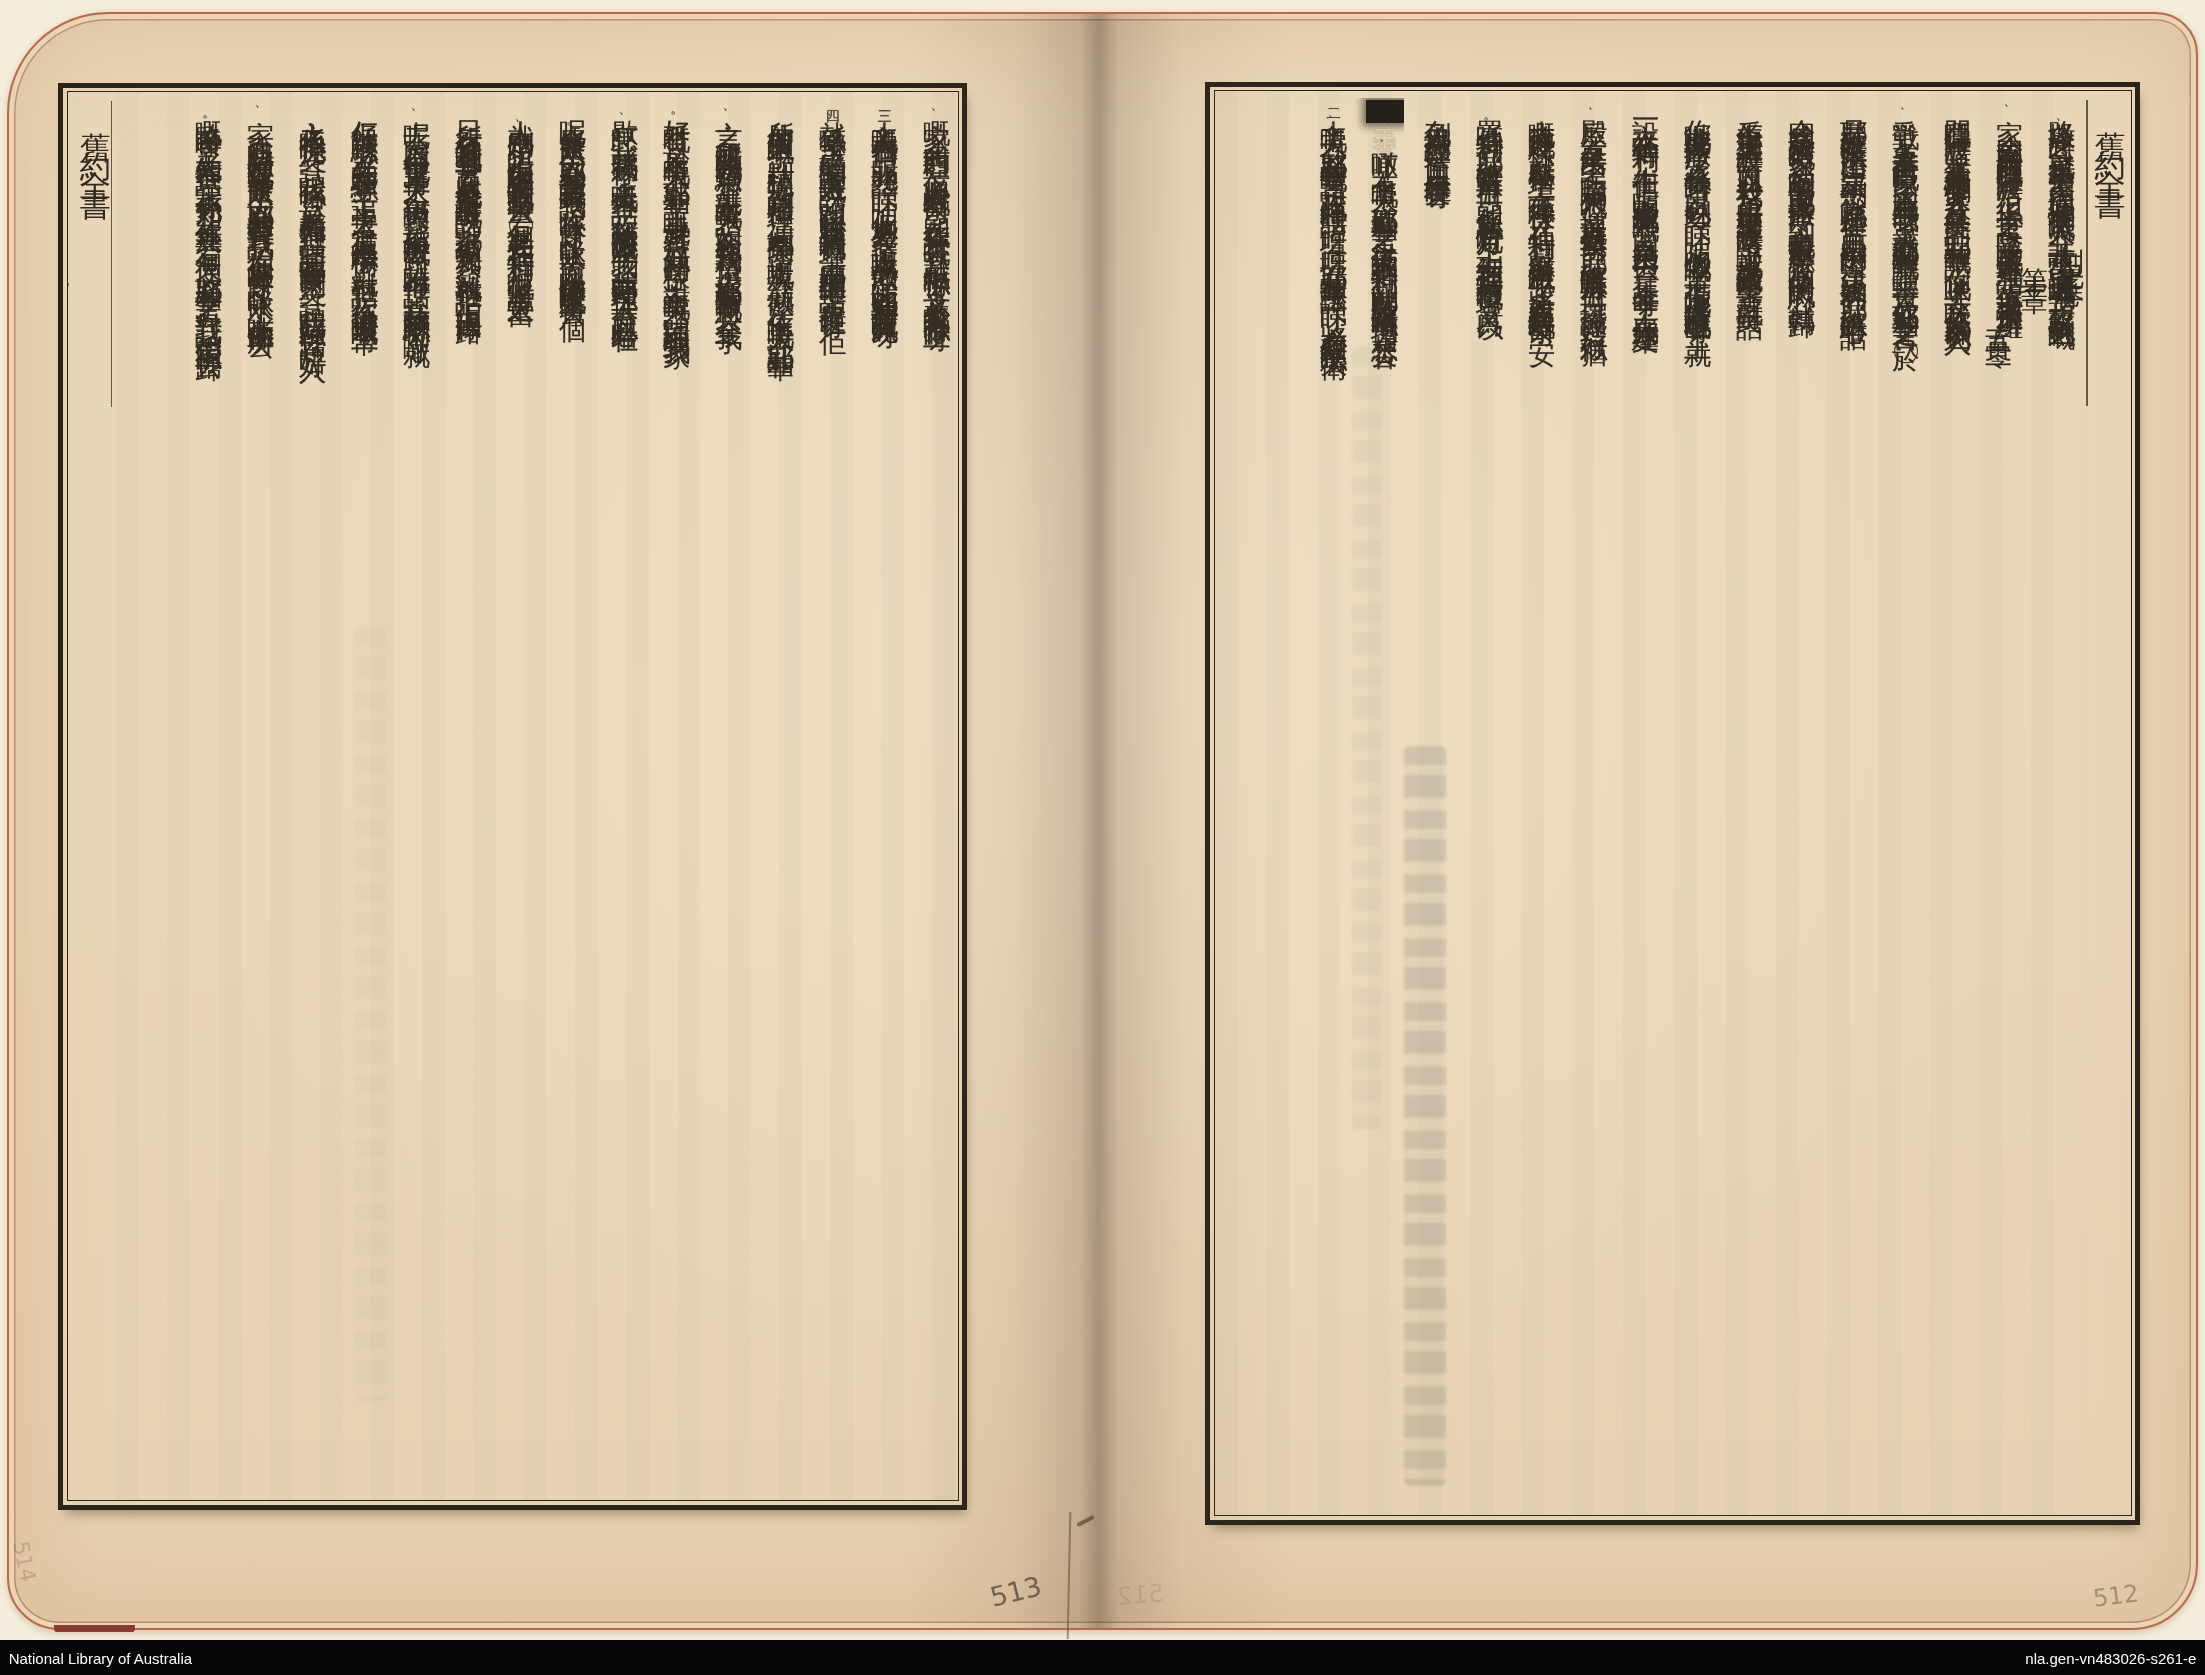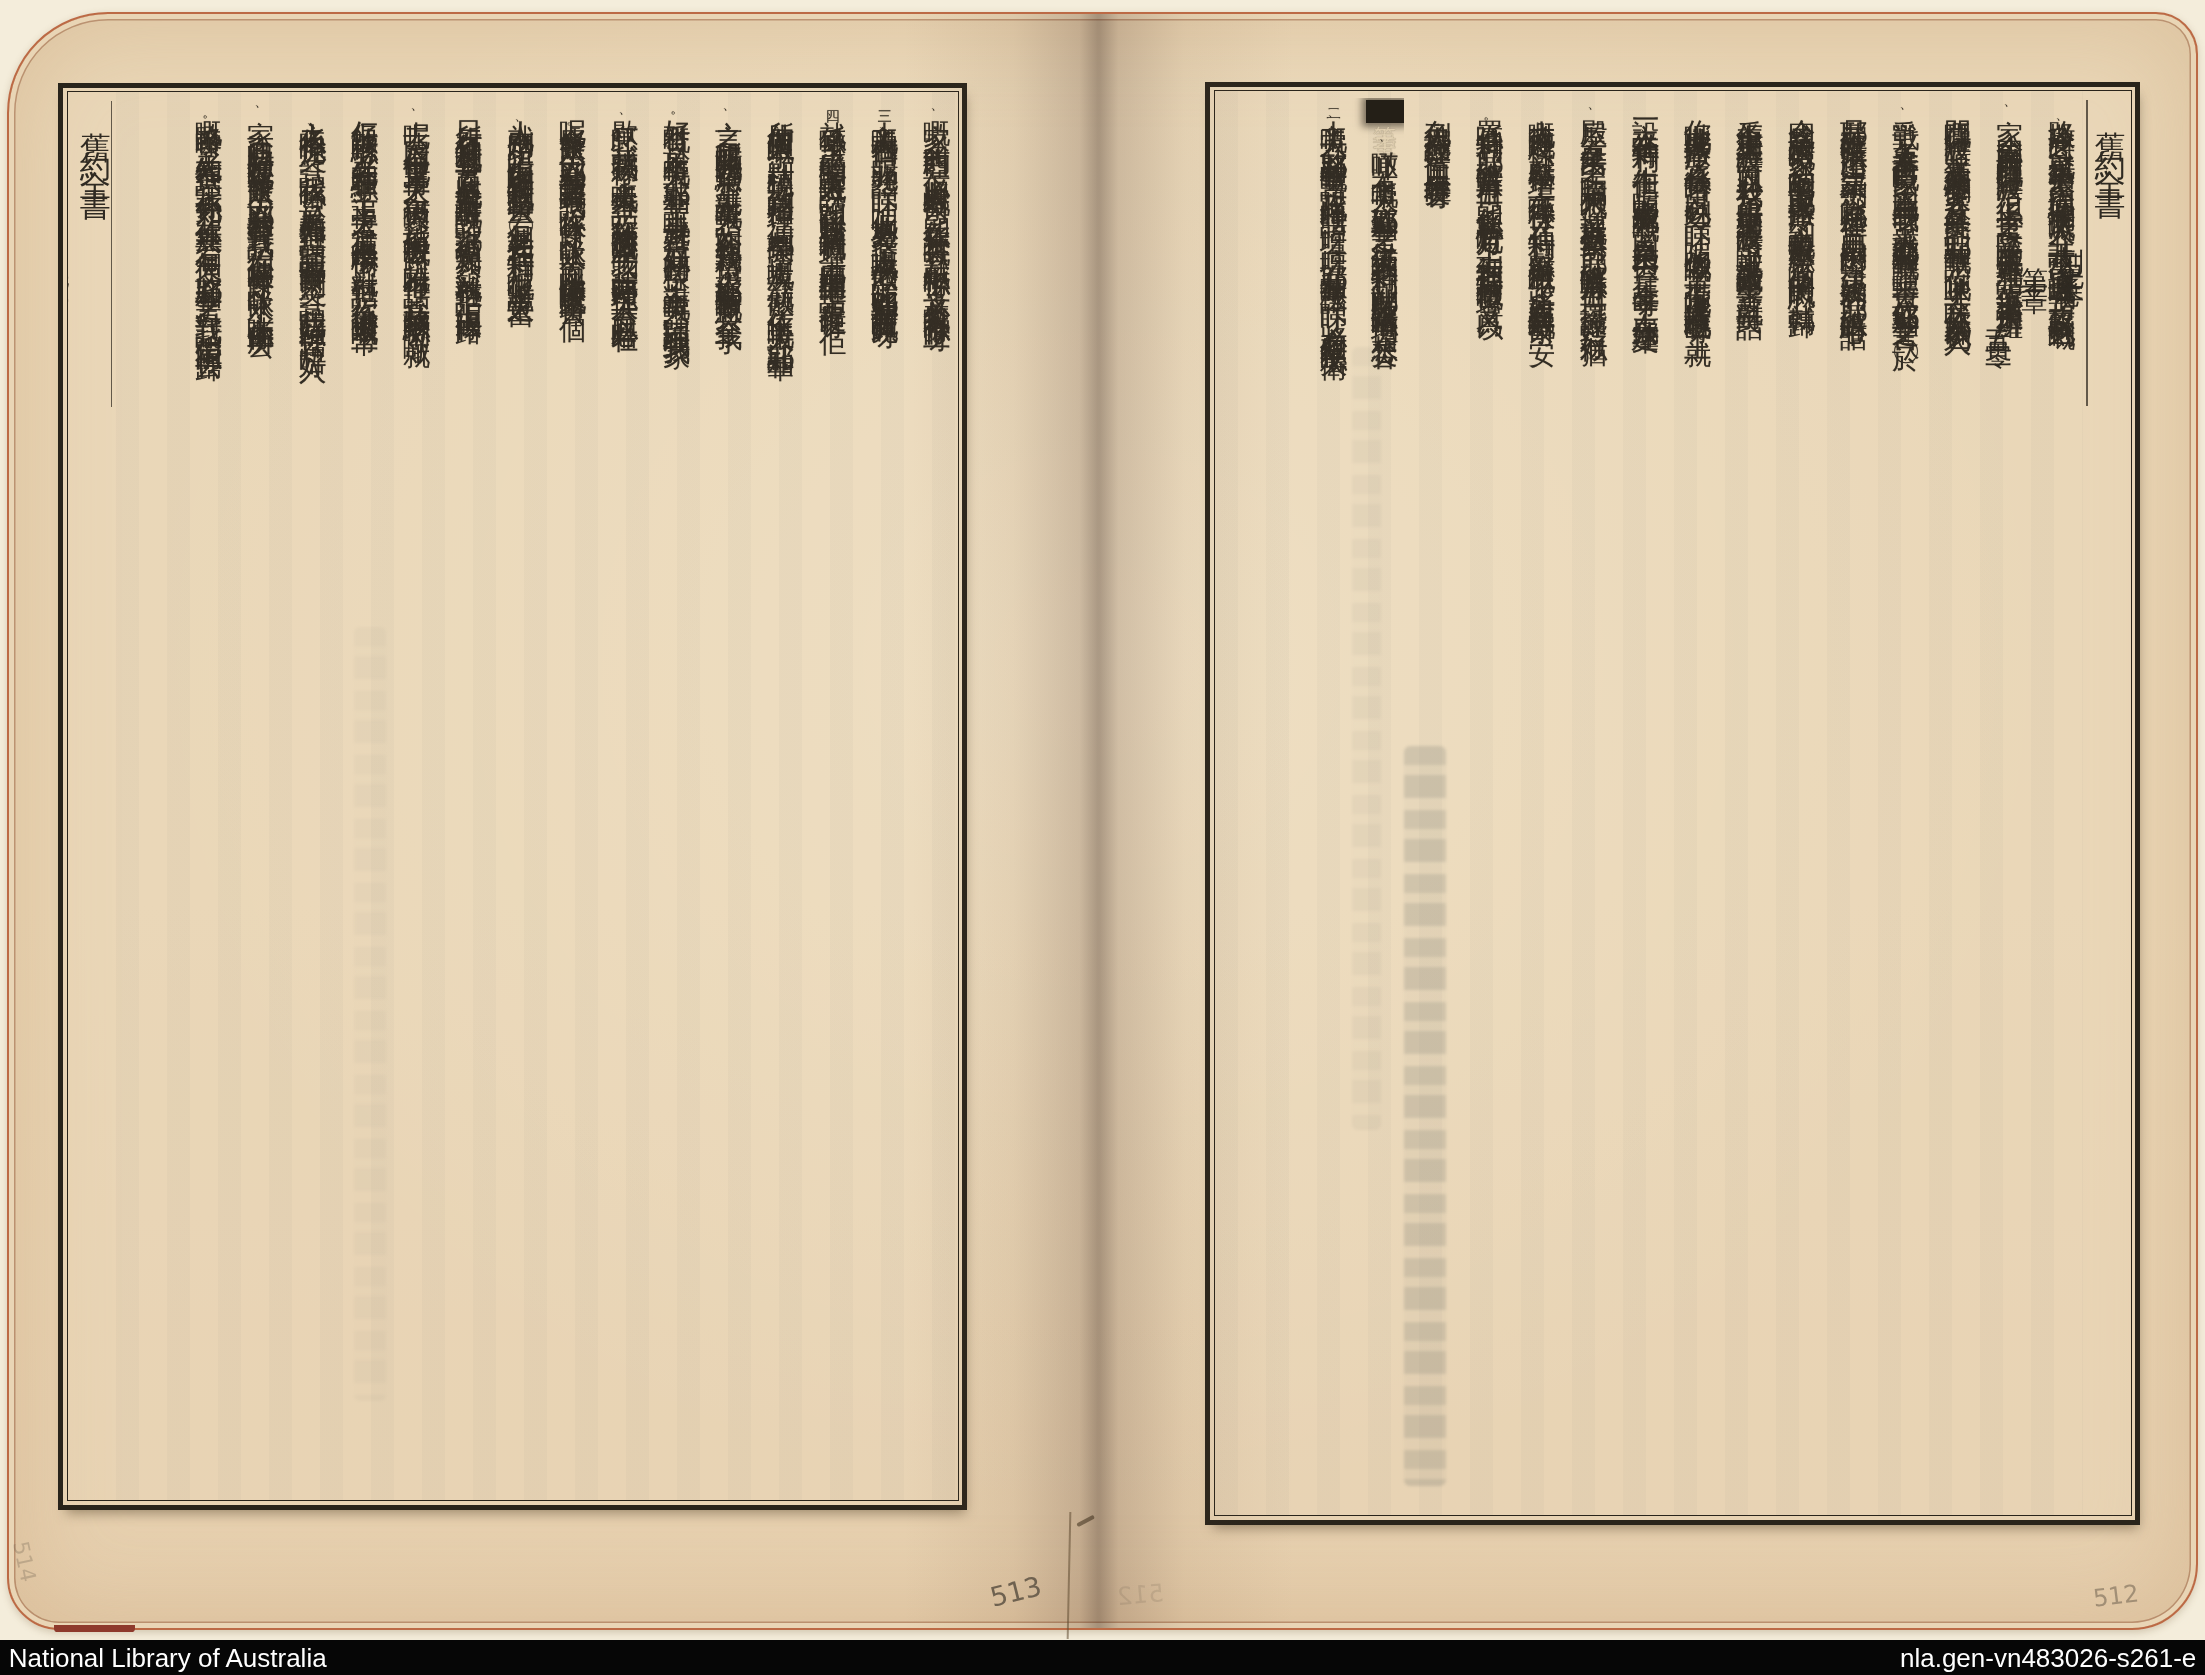--- a/index.html
+++ b/index.html
@@ -76,21 +76,21 @@
   .pencil { position:absolute; font-family:"DejaVu Sans",sans-serif; color:#6f6250; }
   .pencil-513 { left:990px; top:1576px; font-size:27px; transform:rotate(-14deg); }
   .pencil-512 { left:2093px; top:1582px; font-size:24px; transform:rotate(-7deg); opacity:.55; }
   .pencil-bleed { left:1117px; top:1580px; font-size:24.5px; opacity:.18; transform:scaleX(-1) rotate(5deg); }
   .pencil-514 { left:4.3px; top:1549px; font-size:21.6px; opacity:.3; transform:rotate(78deg); }
 
   
   .bottom-bar { position:absolute; left:0; bottom:0; width:100%; height:36px;
           background:#060606; color:#ffffff; display:flex; justify-content:space-between;
           align-items:center; padding:0 8.7px; font-family:"Liberation Sans",sans-serif;
-          font-size:26px; }
+          font-size:15px; }
 </style>
 </head>
 <body>
 
 <div class="book">
 
   <div class="page-frame frame-left">
     <div class="frame-inner">
       <div class="header-col">
         <span class="series-title">舊約全書</span>

